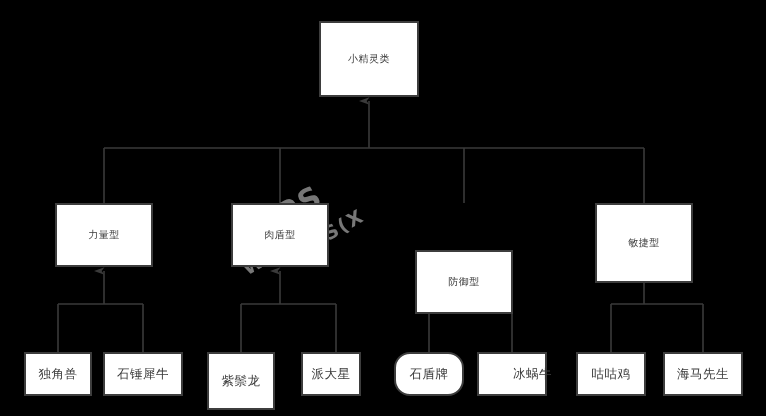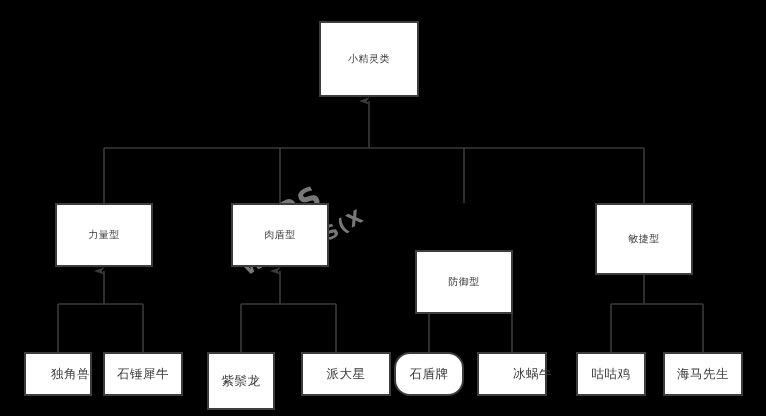--- a/index.html
+++ b/index.html
@@ -116,35 +116,35 @@
   <div id="category-nodes">
       <div class="node level2" style="left: 55px; top: 203px; width: 98px; height: 64px;">
         <span class="node-label">力量型</span>
       </div>
       <div class="node level2" style="left: 231px; top: 203px; width: 98px; height: 64px;">
         <span class="node-label">肉盾型</span>
       </div>
       <div class="node level2" style="left: 415px; top: 203px; width: 98px; height: 64px; margin-top: 47px;">
         <span class="node-label">防御型</span>
       </div>
-      <div class="node level2" style="left: 595px; top: 203px; width: 98px; height: 72px;">
+      <div class="node level2" style="left: 595px; top: 203px; width: 98px; height: 80px;">
         <span class="node-label">敏捷型</span>
       </div>
     </div>
   <div id="leaf-nodes">
-      <div class="node leaf" style="left: 24px; top: 352px; width: 68px; height: 44px; justify-content: flex-end;">
+      <div class="node leaf" style="left: 24px; top: 352px; width: 68px; height: 44px;">
         <span class="node-label">独角兽</span>
       </div>
       <div class="node leaf" style="left: 103px; top: 352px; width: 80px; height: 44px;">
         <span class="node-label">石锤犀牛</span>
       </div>
       <div class="node leaf" style="left: 207px; top: 352px; width: 68px; height: 58px;">
         <span class="node-label">紫鬃龙</span>
       </div>
-      <div class="node leaf" style="left: 301px; top: 352px; width: 90px; height: 44px;">
+      <div class="node leaf" style="left: 301px; top: 352px; width: 60px; height: 44px;">
         <span class="node-label">派大星</span>
       </div>
       <div class="node leaf" style="left: 394px; top: 352px; width: 70px; height: 44px; border-radius: 16px;">
         <span class="node-label">石盾牌</span>
       </div>
       <div class="node leaf" style="left: 477px; top: 352px; width: 70px; height: 44px; padding-left: 41px;">
         <span class="node-label">冰蜗牛</span>
       </div>
       <div class="node leaf" style="left: 576px; top: 352px; width: 70px; height: 44px;">
         <span class="node-label">咕咕鸡</span>

